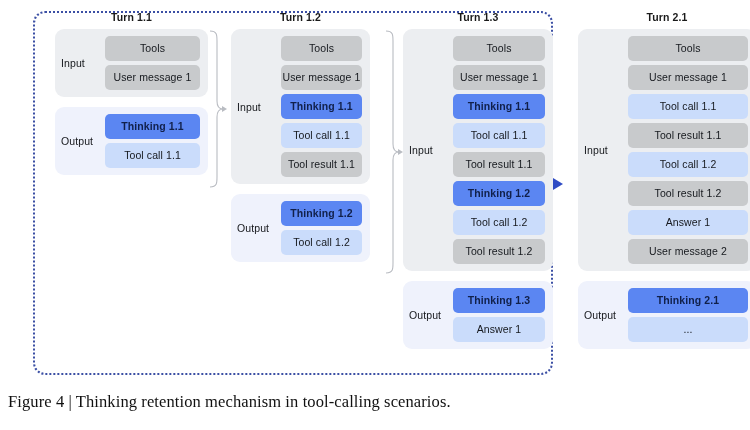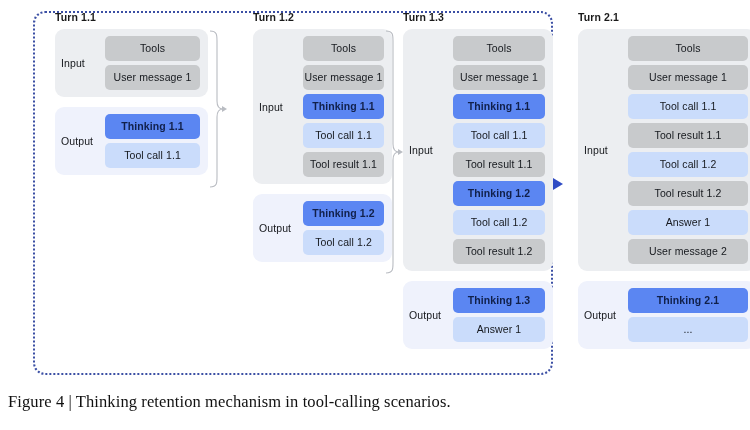--- a/index.html
+++ b/index.html
@@ -55,21 +55,21 @@
     height: 2px;
     background: #2f4bc4;
   }
 
   
   .column {
     position: absolute;
     top: 11px;
   }
   .col-title {
-    text-align: left;
+    text-align: center;
     font-size: 10.5px;
     color: #1a1a1a;
     font-weight: 600;
     letter-spacing: .1px;
     margin-bottom: 5px;
     height: 13px;
     line-height: 13px;
   }
 
   
@@ -169,21 +169,21 @@
     </div>
   </div>
 
   <div class="brace" style="left:208px; top:29px;">
     <svg width="16" height="160" viewBox="0 0 16 160">
       <path d="M2 2 C 9 2, 9 6, 9 12 L 9 72 C 9 78, 11 80, 15 80 C 11 80, 9 82, 9 88 L 9 148 C 9 154, 9 158, 2 158" fill="none" stroke="#b9bcc2" stroke-width="1.1"></path>
     </svg>
   </div>
   <div class="brace-arrow" style="left:222px; top:105.5px;"></div>
 
-  <div class="column" id="col-1" style="left:231px; width:139px;margin-left:22px;">
+  <div class="column" id="col-1" style="left:231px; width:139px;">
     <div class="col-title">Turn 1.2</div>
     <div class="panel input">
       <div class="panel-label">Input</div>
       <div class="stack">
         <div class="chip gray">Tools</div>
         <div class="chip gray">User message 1</div>
         <div class="chip blue-dark">Thinking 1.1</div>
         <div class="chip blue-light">Tool call 1.1</div>
         <div class="chip gray">Tool result 1.1</div>
       </div>

